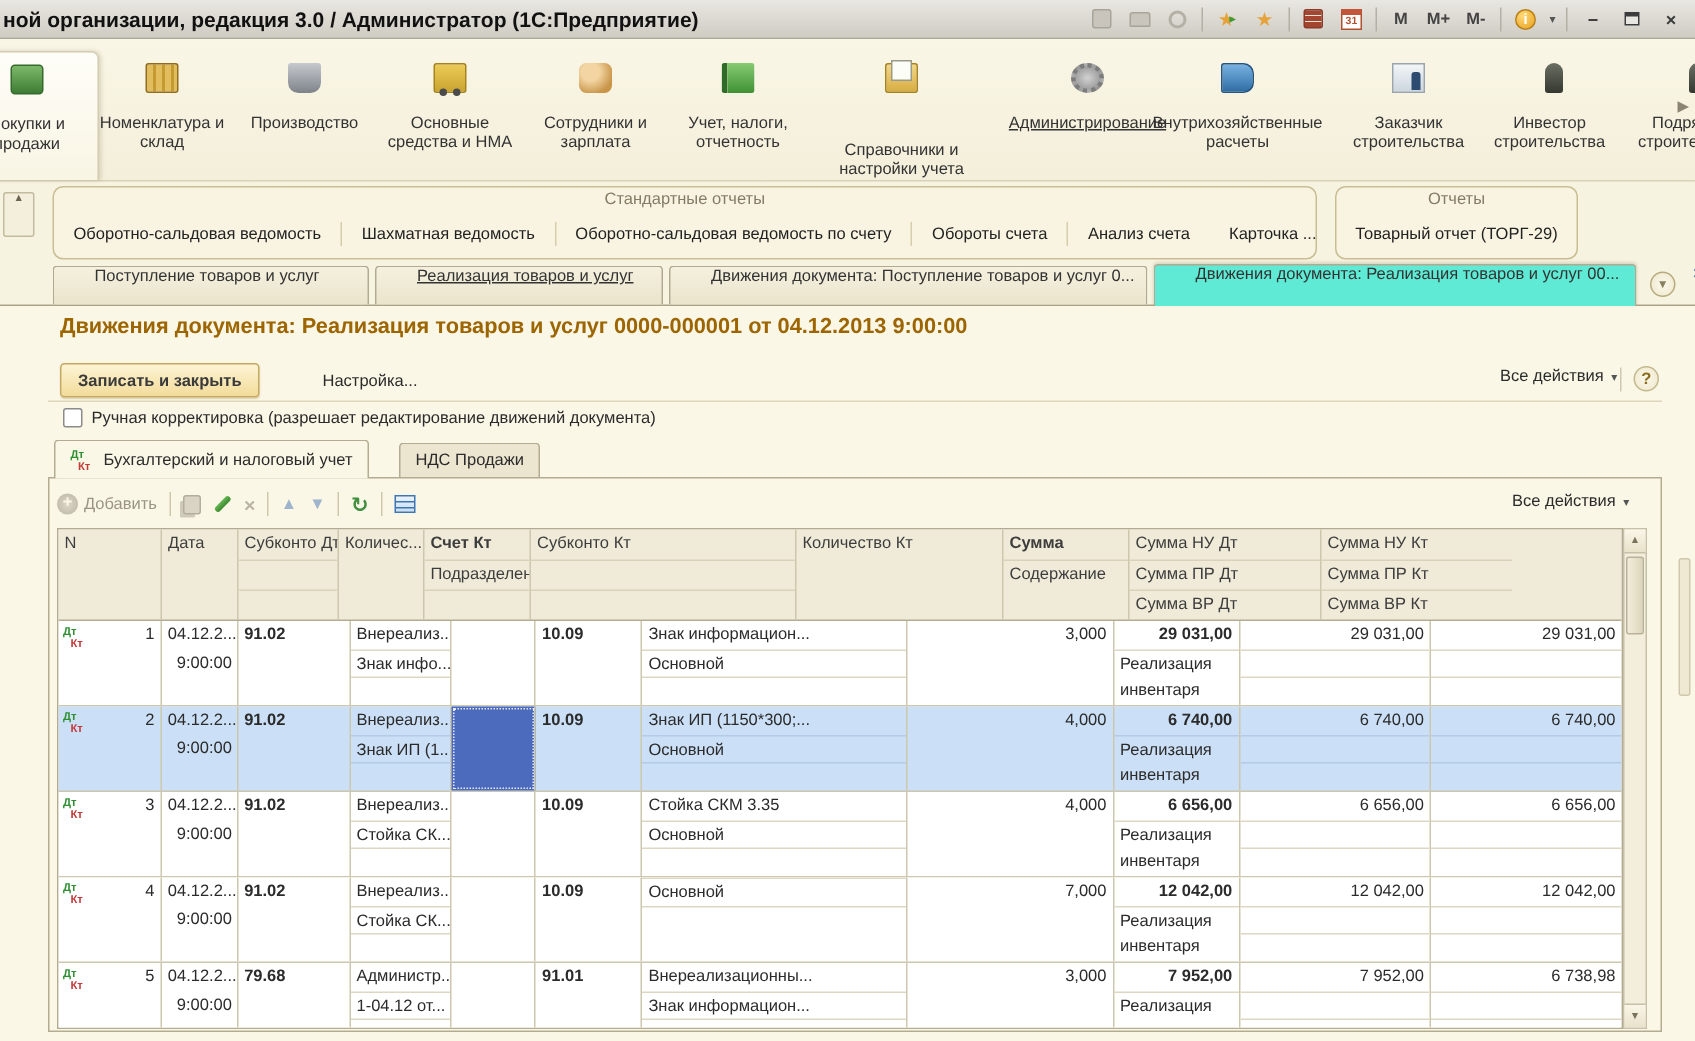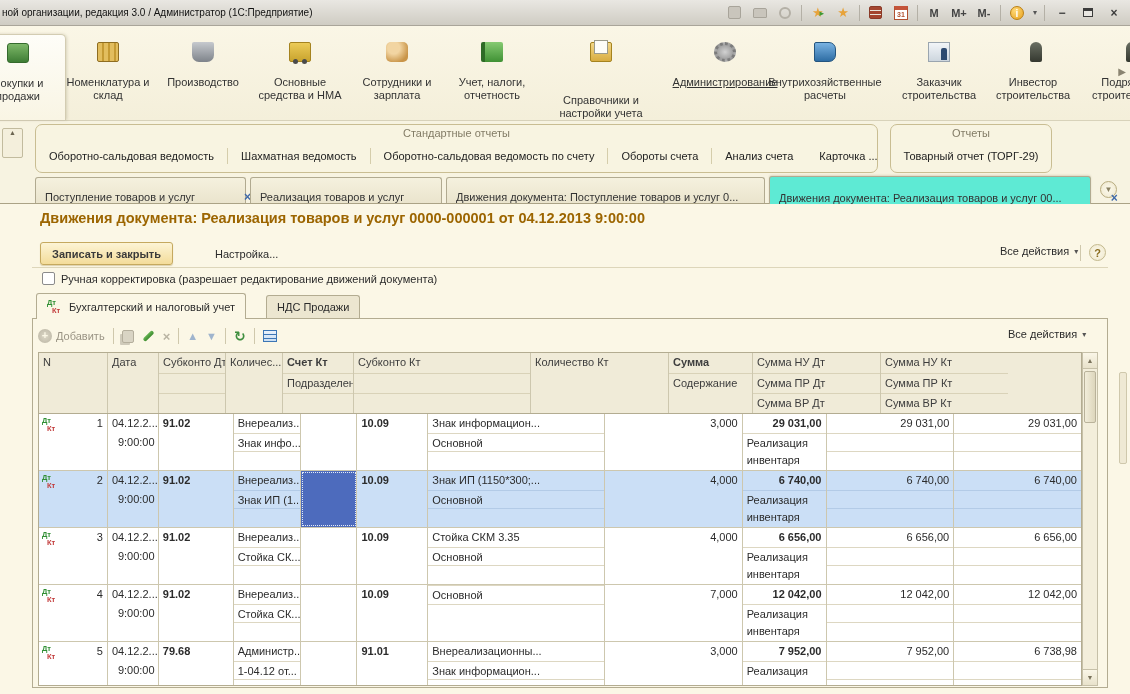--- a/index.html
+++ b/index.html
@@ -2,21 +2,21 @@
 <html><head>
 <meta charset="utf-8">
 <style>
   html,body{margin:0;padding:0;background:#888;}
   *{box-sizing:border-box;font-family:"Liberation Sans","DejaVu Sans",sans-serif;}
   .stage{position:relative;width:1130px;height:694px;overflow:hidden;background:#f7f3e1;font-size:11px;color:#2b2b2b;}
   .abs{position:absolute;}
 
   
   .titlebar{left:0;top:0;width:1130px;height:26px;background:linear-gradient(#e9e7e2,#cfccc3);border-bottom:1px solid #a9a59a;display:flex;align-items:center;padding:0 6px 0 2px;}
-  .titlebar .ttl{flex:1;font-size:10px;color:#111;white-space:nowrap;overflow:hidden;}
+  .titlebar .ttl{flex:1;font-size:14px;color:#111;white-space:nowrap;overflow:hidden;font-weight:bold;}
   .tbicons{display:flex;align-items:center;gap:7px;}
   .tbi{width:18px;height:16px;display:flex;align-items:center;justify-content:center;color:#5c5c5c;font-size:11px;}
   .tbsep{width:1px;height:16px;background:#b4b0a6;}
   .ic-floppy{width:13px;height:13px;background:#c9c5bc;border:1px solid #a8a49a;border-radius:2px;}
   .ic-printer{width:14px;height:10px;background:#c9c5bc;border:1px solid #a8a49a;border-radius:2px 2px 1px 1px;}
   .ic-preview{width:12px;height:12px;border:2px solid #b4b0a6;border-radius:50%;}
   .star{color:#e7a33b;font-size:13px;line-height:13px;}
   .star-arrow{color:#3f9a34;font-size:9px;margin-left:-4px;}
   .ic-calc{width:13px;height:13px;background:repeating-linear-gradient(#a4452f 0 3px,#e8e4da 3px 4px);border:1px solid #8a3a28;border-radius:2px;}
   .ic-cal{width:14px;height:14px;background:#fff;border:1px solid #b05030;border-top:4px solid #c4543a;font-size:7px;color:#b0502f;text-align:center;line-height:9px;font-weight:bold;}
@@ -50,21 +50,21 @@
   
   .gbox{position:absolute;top:124px;height:49px;background:#f8f4e1;border:1px solid #c9bd92;border-radius:7px;}
   .gbox .gtitle{text-align:center;color:#837c66;font-size:11px;height:17px;line-height:17px;}
   .gbox .gitems{display:flex;align-items:center;height:28px;}
   .gitem{padding:0 13px;white-space:nowrap;color:#222;border-left:1px solid #d5cdab;height:16px;line-height:16px;cursor:default;}
   .gitem:first-child{border-left:none;}
   .roundbtn{width:17px;height:17px;border-radius:50%;border:1px solid #b7ab7e;background:radial-gradient(#fcf9ec,#eee7cc);color:#8a8161;font-size:8px;display:flex;align-items:center;justify-content:center;}
 
   
   .contentbg{left:0;top:203px;width:1130px;height:491px;background:#fbf7e6;border-top:1px solid #aba386;}
-  .dtab{position:absolute;top:177px;height:26px;background:linear-gradient(#f5f1de,#eae4cd);border:1px solid #b1aa90;border-bottom:none;border-radius:3px 3px 0 0;display:flex;align-items:flex-end;padding:0 9px;font-size:11px;color:#333;white-space:nowrap;gap:40px;}
+  .dtab{position:absolute;top:177px;height:26px;background:linear-gradient(#f5f1de,#eae4cd);border:1px solid #b1aa90;border-bottom:none;border-radius:3px 3px 0 0;display:flex;align-items:flex-start;padding:0 27px;font-size:11px;color:#333;white-space:nowrap;gap:40px;}
   .dtab.active{background:#5eead4;height:28px;top:176px;z-index:3;box-shadow:0 -1px 2px rgba(120,110,70,.2);}
   .tclose{margin-left:9px;color:#3f69a8;font-weight:bold;font-size:12px;line-height:11px;}
 
   
   .pagetitle{left:40px;top:210px;width:1040px;font-size:14.5px;font-weight:bold;color:#9c6500;}
   .btn-main{left:40px;top:242px;height:23px;padding:0 11px;display:flex;align-items:center;background:linear-gradient(#fdf4d5,#f3dc9a);border:1px solid #c5a95f;border-radius:3px;font-weight:bold;color:#3a3a3a;box-shadow:0 1px 1px rgba(150,120,40,.3);}
   .btn-flat{height:23px;display:flex;align-items:center;padding:0 8px;color:#2b2b2b;}
   .cmdline{left:32px;top:267px;width:1076px;height:0;border-top:1px solid #ddd6ba;}
   .allact{display:flex;align-items:center;gap:5px;color:#2b2b2b;}
   .helpbtn{width:17px;height:17px;border-radius:50%;border:1px solid #c3b98d;background:radial-gradient(#fbf8ea,#efe8cd);color:#8a6d1f;font-weight:bold;font-size:11px;display:flex;align-items:center;justify-content:center;}
@@ -242,21 +242,21 @@
       <span class="gitem">Товарный отчет (ТОРГ-29)</span>
     </div>
   </div>
 
   <div class="abs contentbg"></div>
 
   <div class="dtab" style="left:35px;width:211px;">
     <span>Поступление товаров и услуг</span>
     <span class="tclose">×</span>
   </div>
-  <div class="dtab" style="left:250px;width:192px;">
+  <div class="dtab" style="left:250px;width:192px;text-decoration:underline;">
     <span>Реализация товаров и услуг</span>
     <span class="tclose">×</span>
   </div>
   <div class="dtab" style="left:446px;width:319px;">
     <span>Движения документа: Поступление товаров и услуг 0...</span>
     <span class="tclose">×</span>
   </div>
   <div class="dtab active" style="left:769px;width:322px;">
     <span>Движения документа: Реализация товаров и услуг 00...</span>
     <span class="tclose">×</span>

